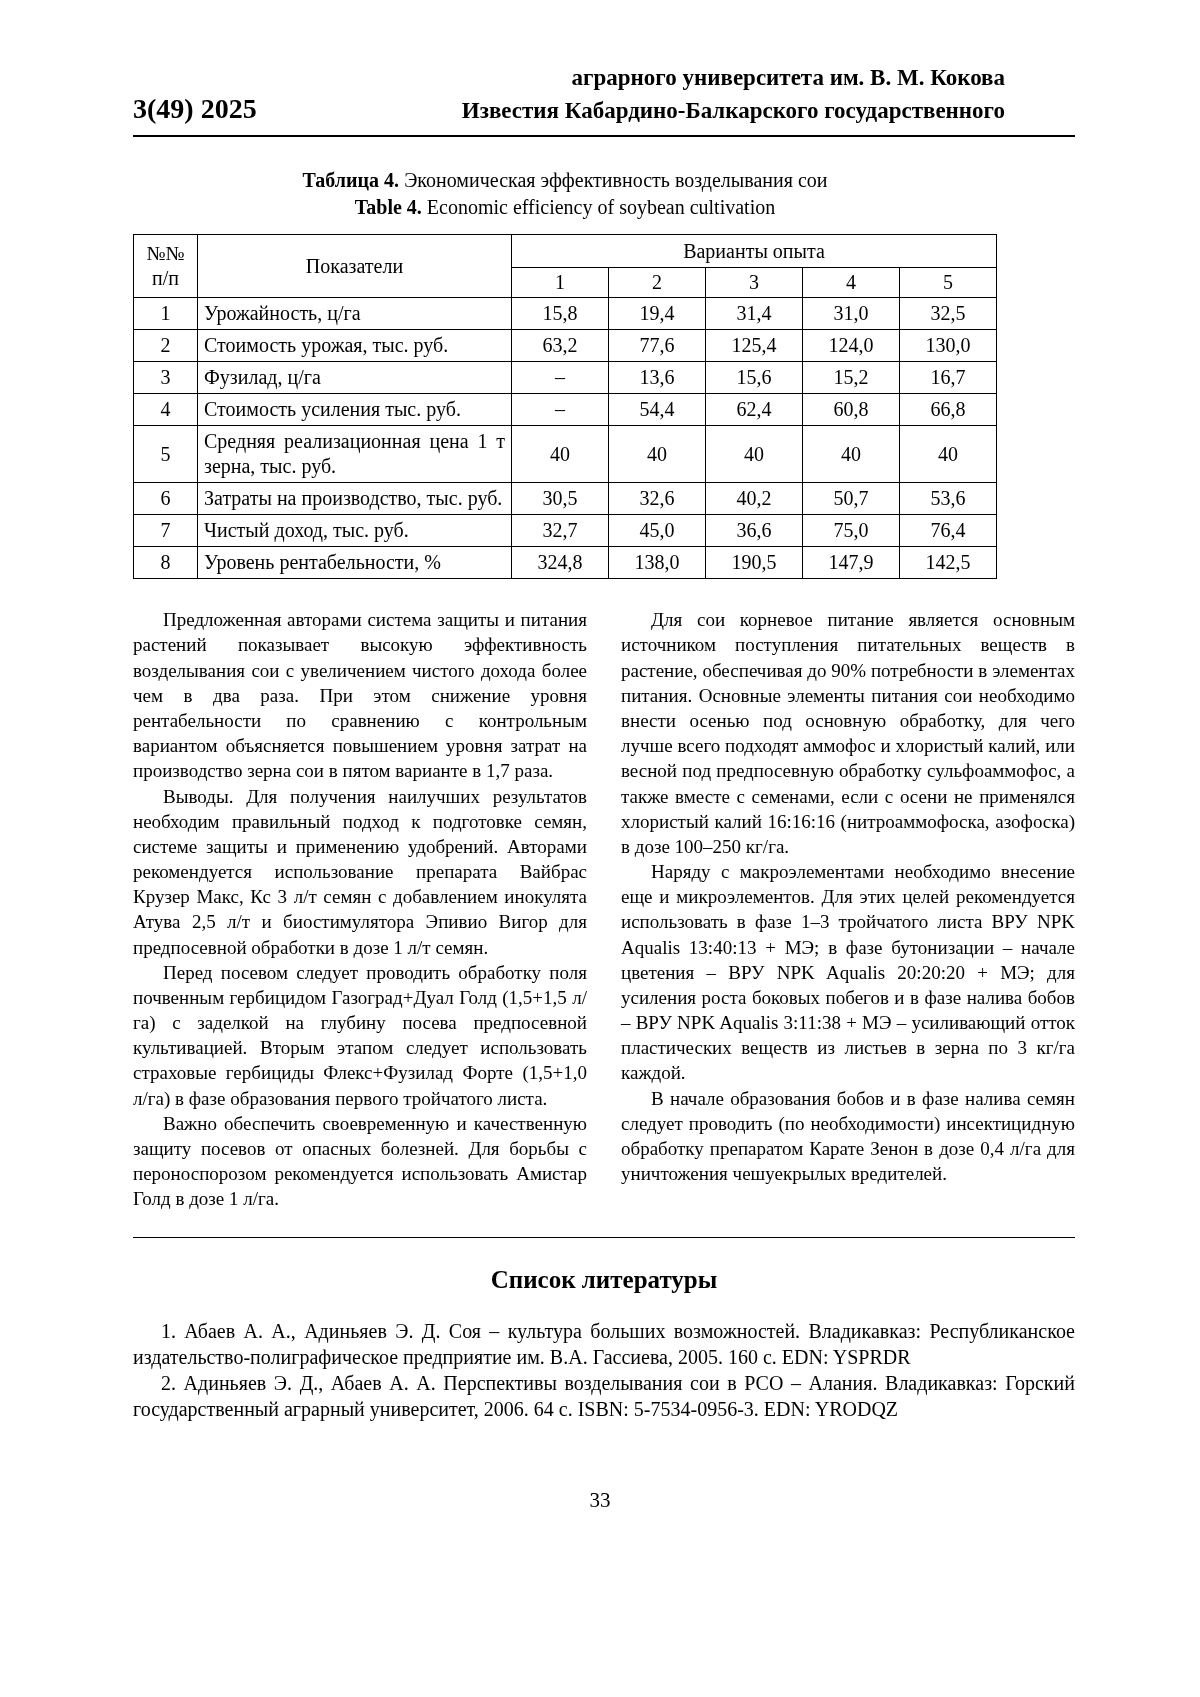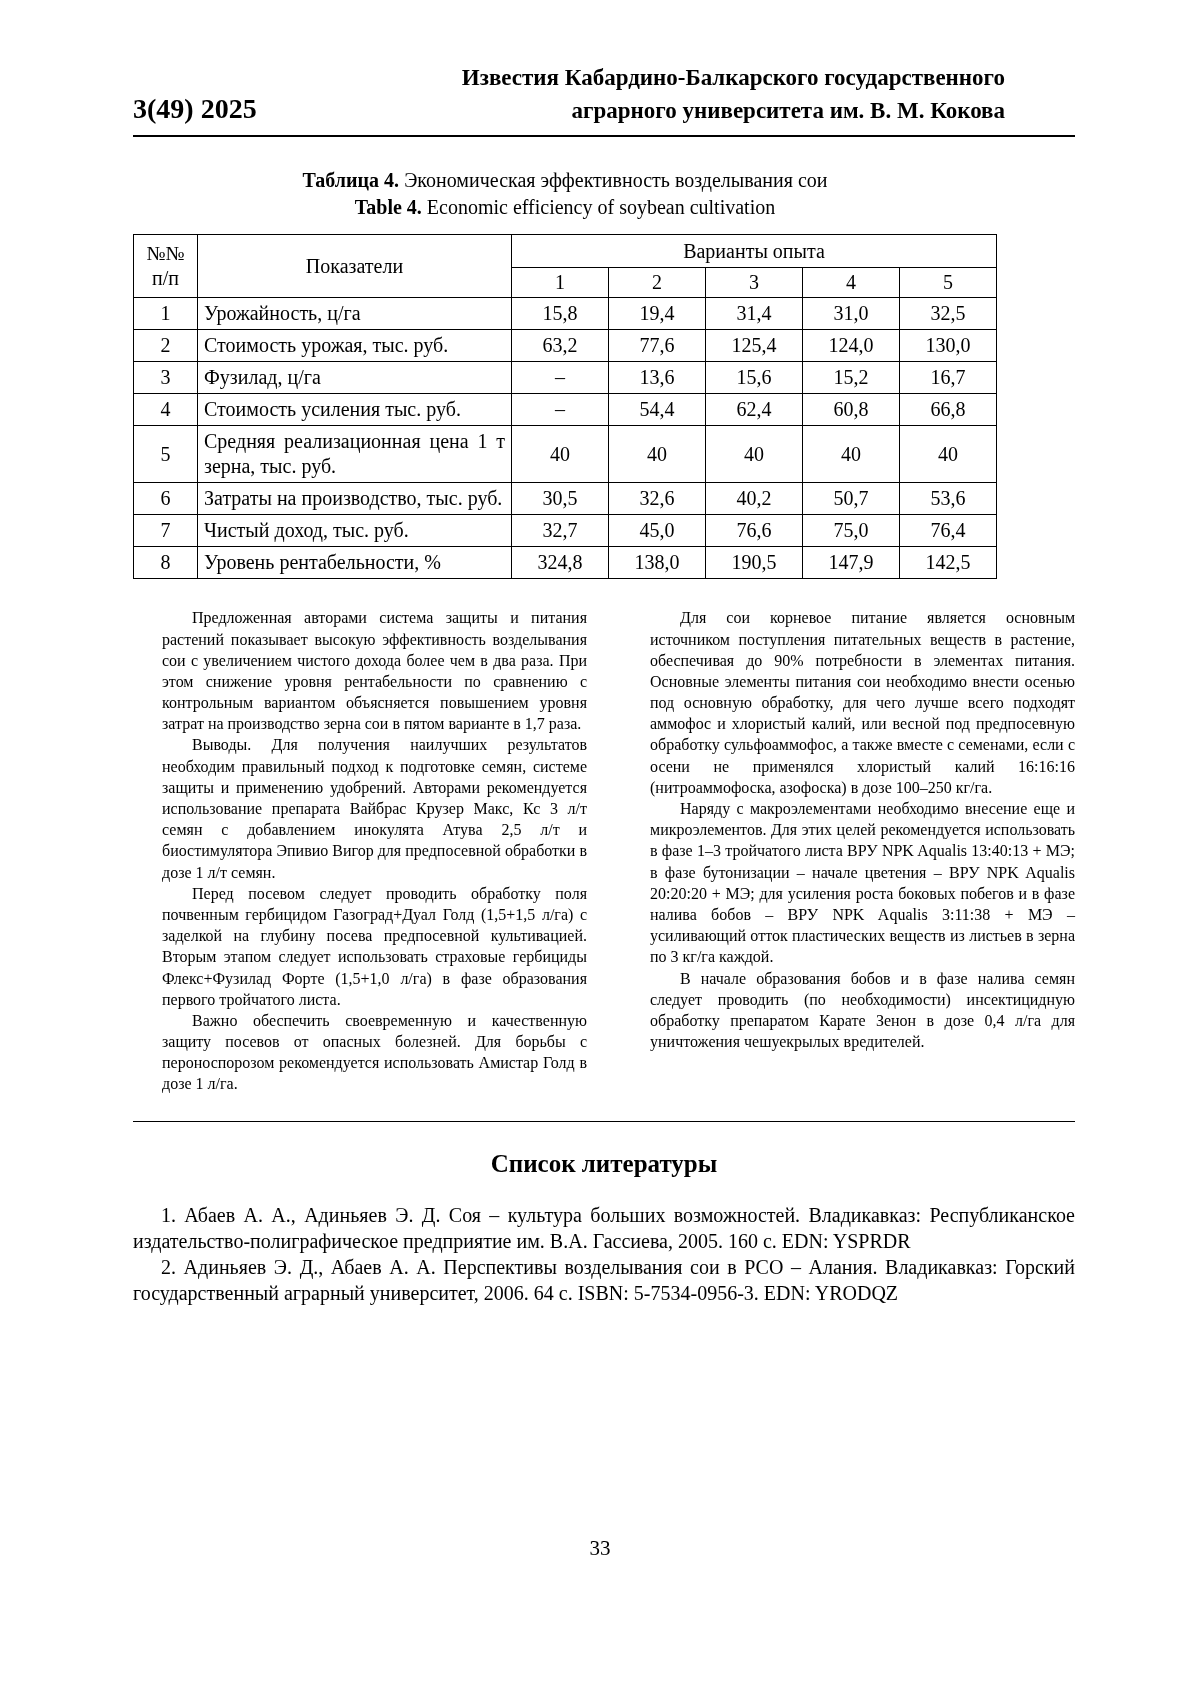--- a/index.html
+++ b/index.html
@@ -45,43 +45,43 @@
   .th-ind { width:314px; }
   .th-var { height:33px; }
   .th-v { width:97px; height:30px; }
   td.cell-num { text-align:center; }
   td.cell-label { text-align:justify; padding-left:9px; padding-right:9px; line-height:1.25; }
   td.cell-value { text-align:center; }
   tbody tr { height:32px; }
 
   
   .columns { display:flex; gap:34px; margin-top:28px; }
-  .col { flex:1; text-align:justify; font-size:16px; line-height:1.325;margin-left:29px; }
+  .col { flex:1; text-align:justify; font-size:19px; line-height:1.325; }
   .col p { text-indent:30px; margin:0; }
   .seg-bold { font-weight:normal; }
   .seg-italic { }
 
   
   .divider { border-top:1px solid #000; margin-top:26px; }
   .refs-title { text-align:center; font-weight:bold; font-size:25px; margin-top:28px; }
   .refs { margin-top:24px; font-size:20px; line-height:1.3; text-align:justify; }
   .refs p { text-indent:28px; margin:0; }
 
-  .page-num { position:absolute; left:0; right:0; top:1536px; text-align:center; font-size:21px; }
+  .page-num { position:absolute; left:0; right:0; top:1488px; text-align:center; font-size:21px; }
 </style>
 </head>
 <body>
 
 <div class="page">
 
   <header class="header">
     <div class="issue">3(49) 2025</div>
     <div class="journal">
+      <div>аграрного университета им. В. М. Кокова</div>
       <div>Известия Кабардино-Балкарского государственного</div>
-      <div>аграрного университета им. В. М. Кокова</div>
     </div>
   </header>
 
   <div class="caption-block">
     <div><span class="caption-label">Таблица 4.</span><span> Экономическая эффективность возделывания сои</span></div>
     <div><span class="caption-label">Table 4.</span><span> Economic efficiency of soybean cultivation</span></div>
   </div>
 
   <table class="data-table">
     <colgroup>
@@ -163,21 +163,21 @@
           <td class="cell-value">32,6</td>
           <td class="cell-value">40,2</td>
           <td class="cell-value">50,7</td>
           <td class="cell-value">53,6</td>
         </tr>
         <tr>
           <td class="cell-num">7</td>
           <td class="cell-label">Чистый доход, тыс. руб.</td>
           <td class="cell-value">32,7</td>
           <td class="cell-value">45,0</td>
-          <td class="cell-value">76,6</td>
+          <td class="cell-value">36,6</td>
           <td class="cell-value">75,0</td>
           <td class="cell-value">76,4</td>
         </tr>
         <tr>
           <td class="cell-num">8</td>
           <td class="cell-label">Уровень рентабельности, %</td>
           <td class="cell-value">324,8</td>
           <td class="cell-value">138,0</td>
           <td class="cell-value">190,5</td>
           <td class="cell-value">147,9</td>

